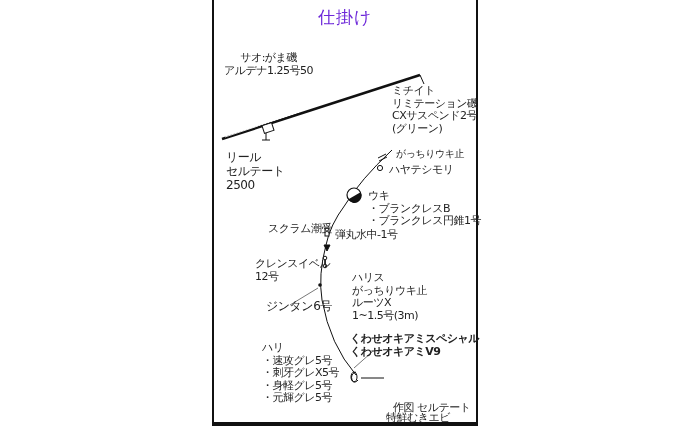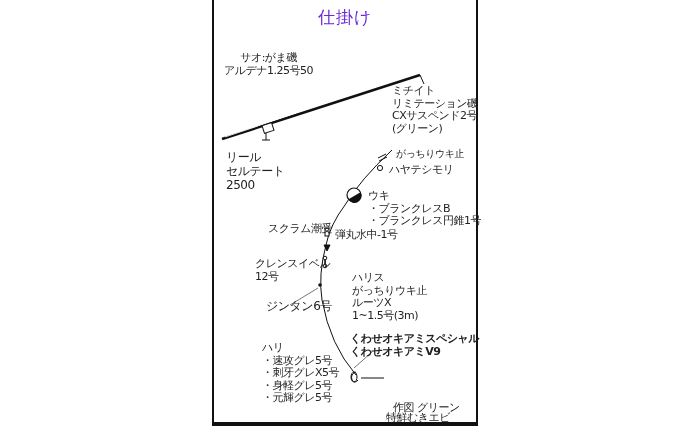--- a/index.html
+++ b/index.html
@@ -104,13 +104,13 @@
 <span>くわせオキアミV9</span></div>
 
 <div class="txt" style="left:262px; top:342px;"><span>ハリ</span>
 <span>・速攻グレ5号</span>
 <span>・刺牙グレX5号</span>
 <span>・身軽グレ5号</span>
 <span>・元輝グレ5号</span></div>
 
 <div class="txt" style="left:386px; top:372px;margin-top:40px;">特鮮むきエビ</div>
 
-<div class="txt" style="left:393px; top:402px;">作図 グリーン</div>
+<div class="txt" style="left:393px; top:402px;">作図 セルテート</div>
 
 </body></html>

